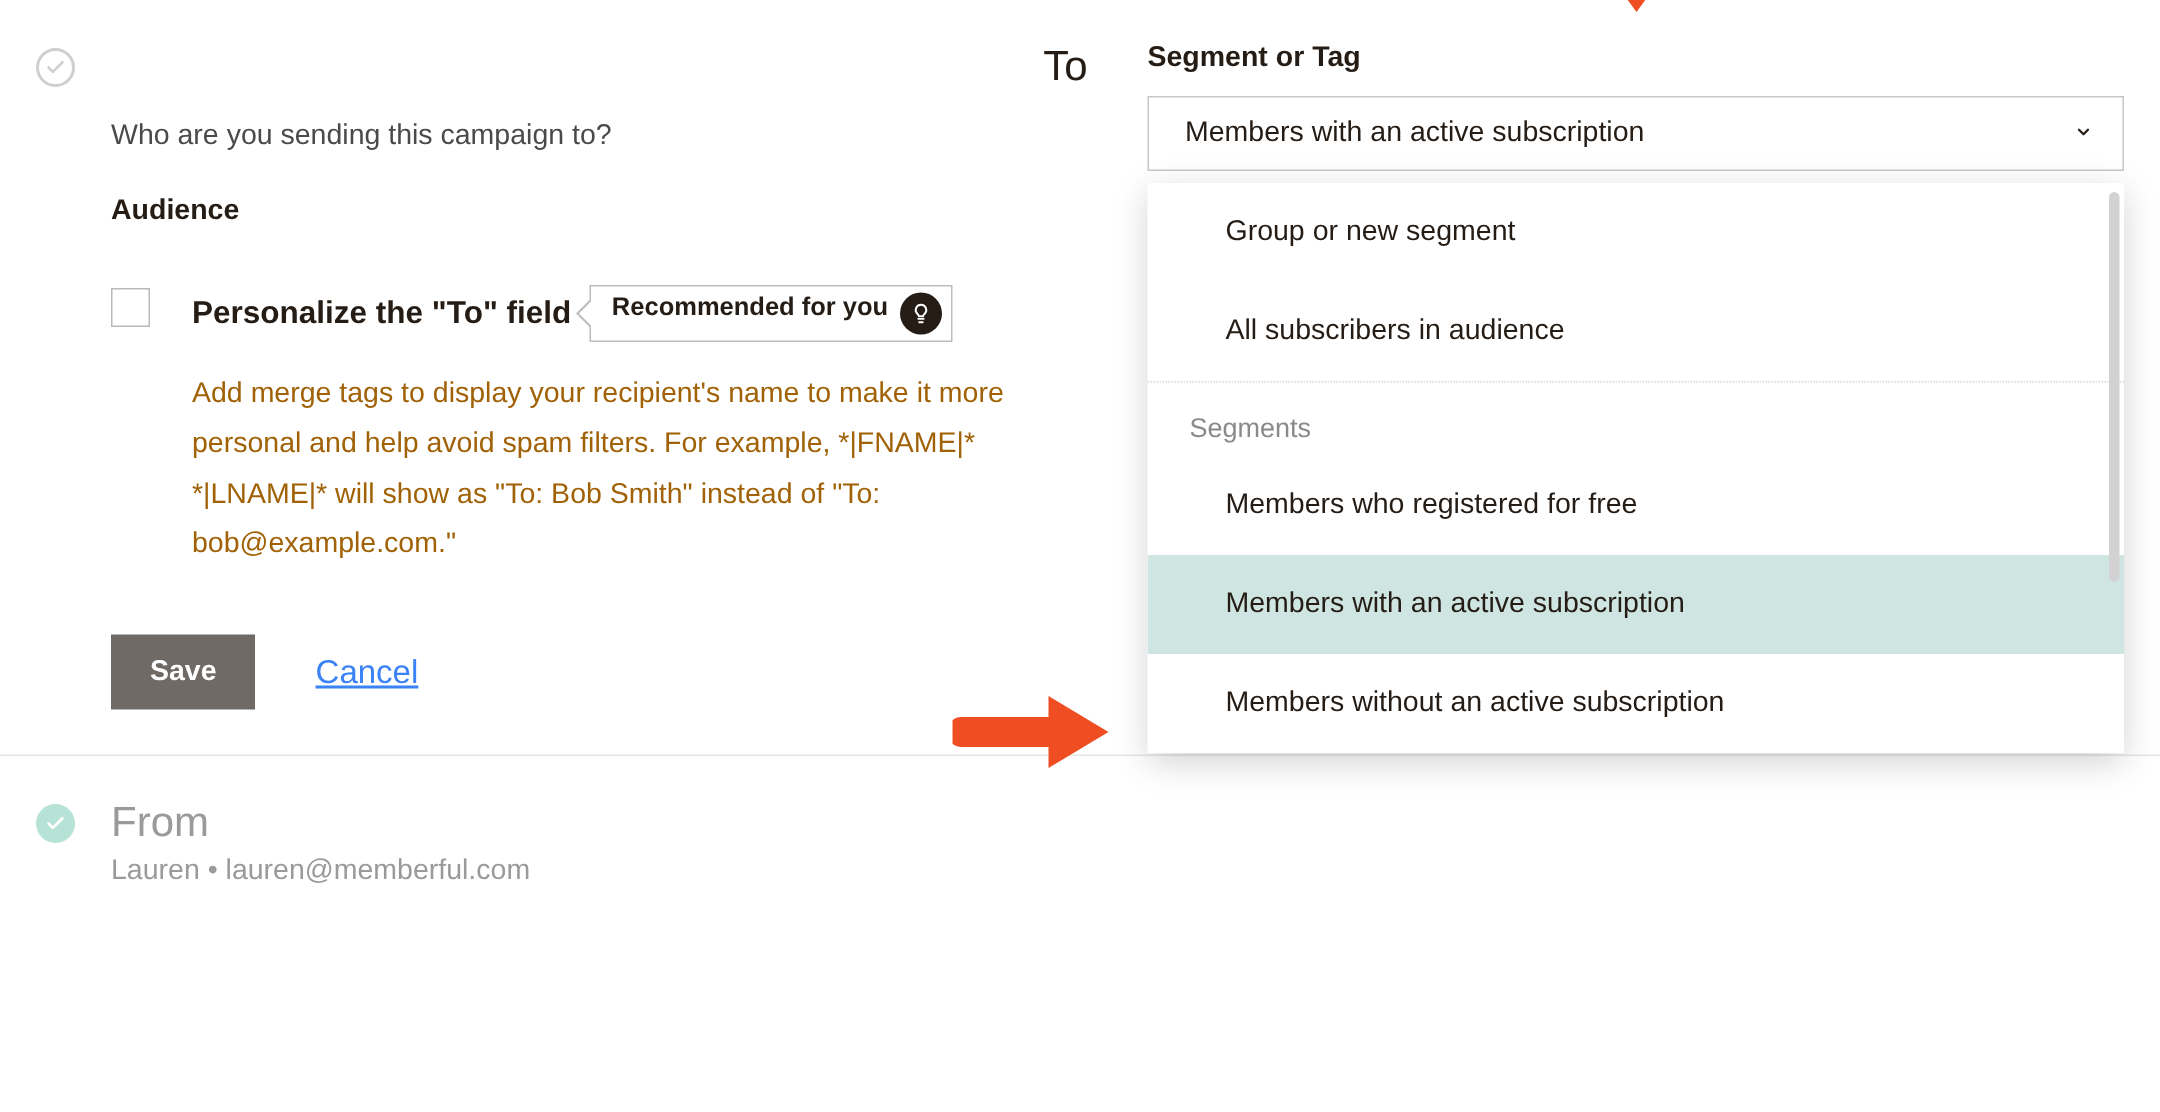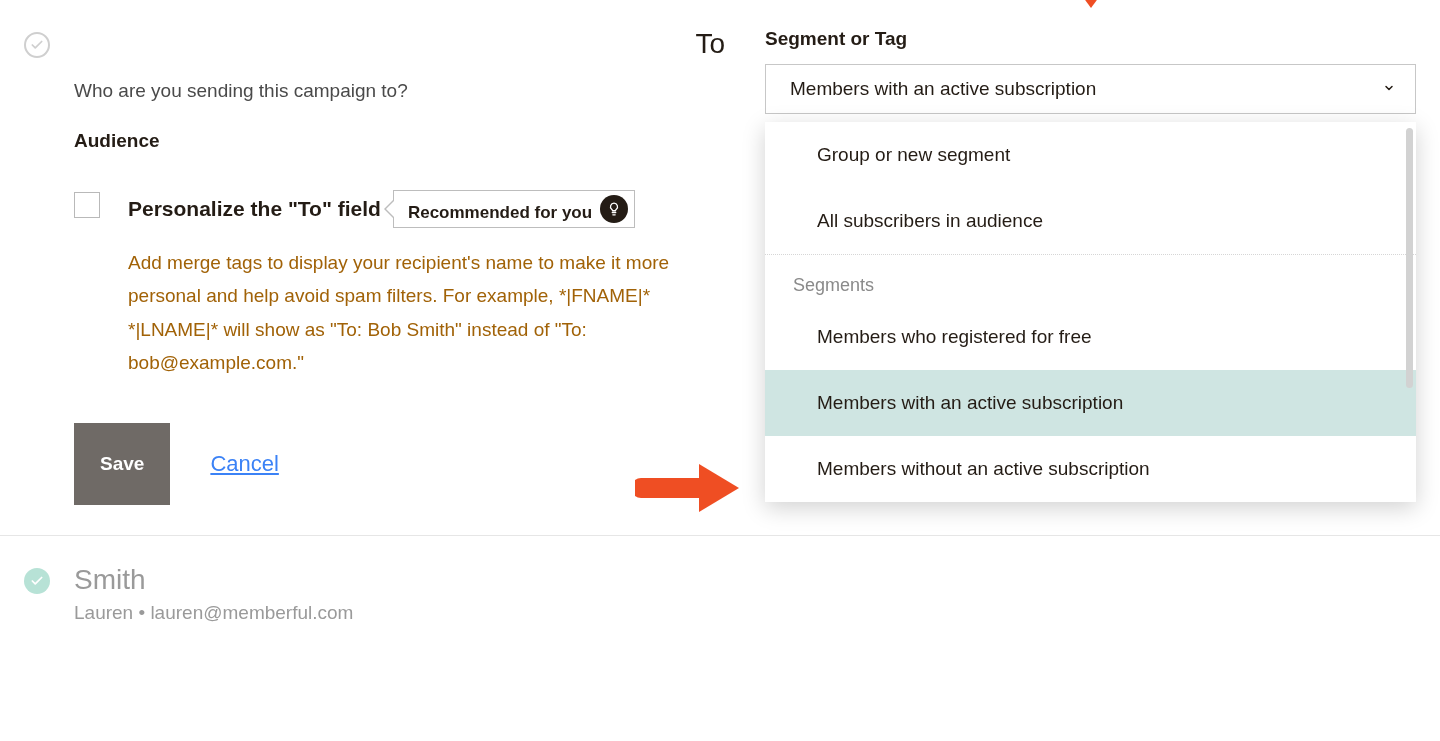--- a/index.html
+++ b/index.html
@@ -91,21 +91,21 @@
   .chk-heading {
     font-size: 21px;
     font-weight: 700;
     display: inline-flex;
     align-items: center;
     gap: 12px;
     margin-bottom: 18px;
   }
   .rec-badge {
     display: inline-flex;
-    align-items: flex-end;
+    align-items: flex-start;
     font-size: 17px;
     font-weight: 600;
     color: #241c15;
     border: 1px solid #bdbdbd;
     padding: 4px 6px 4px 14px;
     position: relative;
     background: #fff;
   }
   .rec-badge::before {
     content: "";
@@ -146,21 +146,21 @@
     color: #a16207;
     max-width: 560px;
   }
   .btn-row { margin-top: 44px; display: flex; align-items: center; gap: 40px; }
   .btn-save {
     background: #6f6a66;
     color: #fff;
     border: none;
     font-size: 19px;
     font-weight: 600;
-    padding: 30px 26px;
+    padding: 14px 26px;
     cursor: pointer;
   }
   .link-cancel {
     color: #3b82f6;
     font-size: 22px;
     text-decoration: underline;
     cursor: pointer;
     font-weight: 500;
   }
   
@@ -311,18 +311,18 @@
   </div>
 </div>
 
 <div class="section" style="border-bottom:none;">
   <div class="step-icon filled">
     <svg viewBox="0 0 24 24" fill="none" stroke="#fff" stroke-width="3" stroke-linecap="round" stroke-linejoin="round">
         <polyline points="20 6 9 17 4 12"></polyline>
       </svg>
   </div>
   <div class="content">
-    <div class="from-title">Smith</div>
+    <div class="from-title">From</div>
     <div class="from-sub">
       <span>Lauren</span><span> • </span><span>lauren@memberful.com</span>
     </div>
   </div>
 </div>
 
 </body></html>

